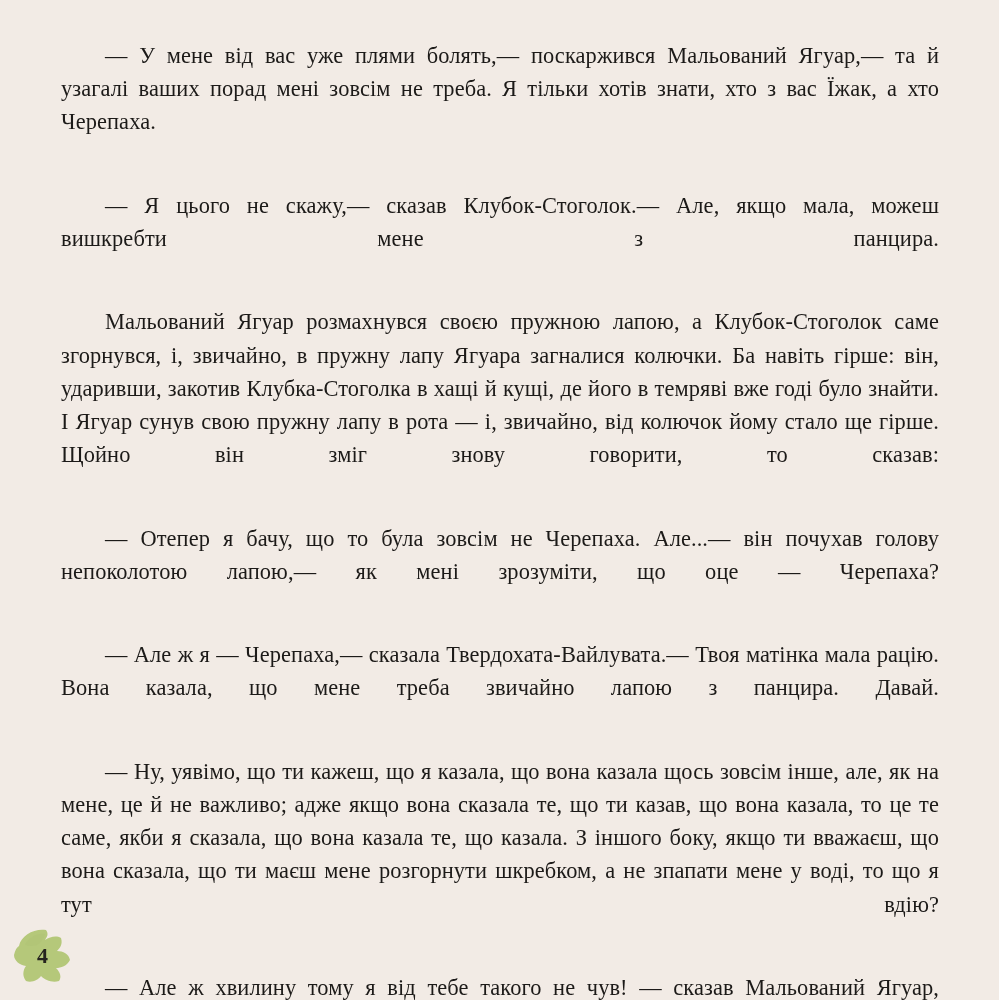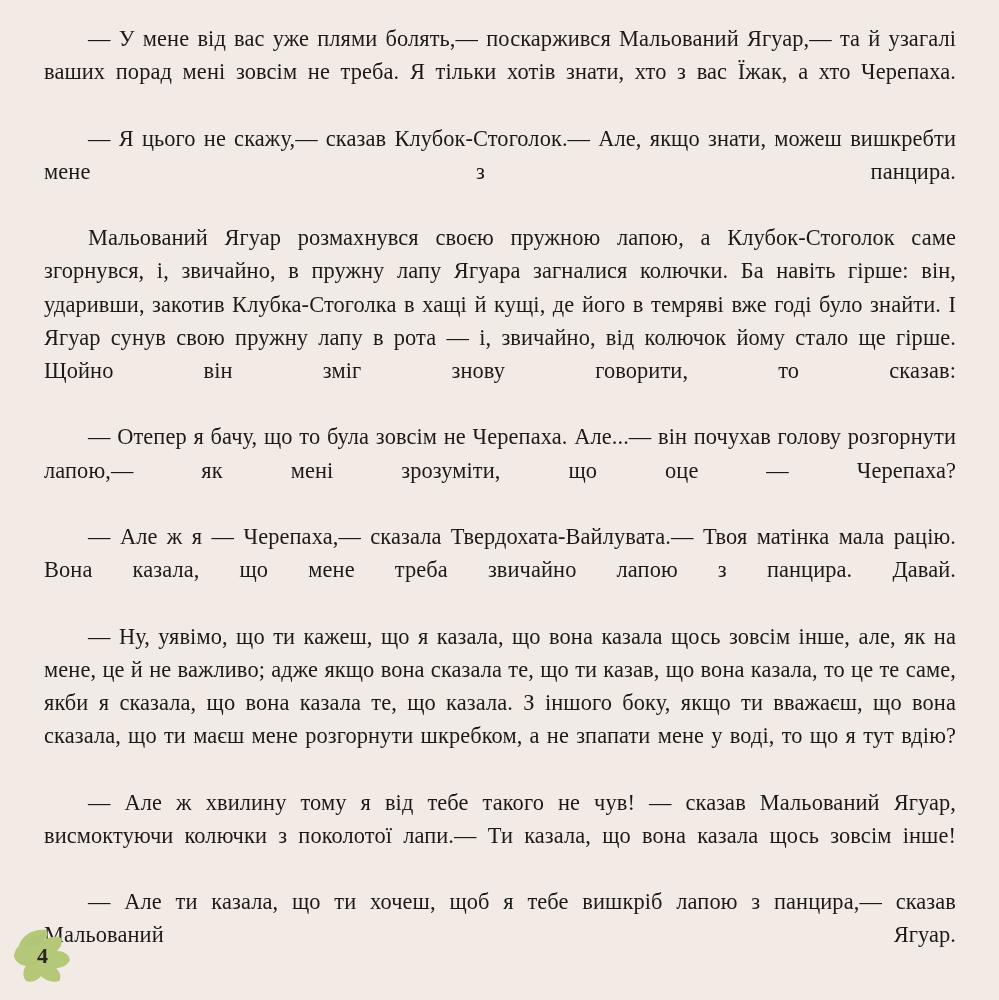--- a/index.html
+++ b/index.html
@@ -32,21 +32,21 @@
     width: 912px;
     font-size: 22.4px;
     line-height: 33.2px;
     text-align: justify;
     text-justify: inter-word;
     letter-spacing: 0.1px;
     word-spacing: 0.2px;
   }
 
   .para {
-    margin: 0;
+    margin: 17px;
     text-indent: 44px;
     text-align: justify;
   }
 
   
   .para:after {
     content: "";
     display: inline-block;
     width: 100%;
   }
@@ -80,23 +80,23 @@
     margin-top: 1px;
   }
 </style>
 </head>
 <body>
 
 <div class="page">
 
   <div class="text-column">
     <p class="para">— У мене від вас уже плями болять,— поскаржився Мальований Ягуар,— та й узагалі ваших порад мені зовсім не треба. Я тільки хотів знати, хто з вас Їжак, а хто Черепаха.</p>
-    <p class="para">— Я цього не скажу,— сказав Клубок-Стоголок.— Але, якщо знати, можеш вишкребти мене з панцира.</p>
+    <p class="para">— Я цього не скажу,— сказав Клубок-Стоголок.— Але, якщо мала, можеш вишкребти мене з панцира.</p>
     <p class="para">Мальований Ягуар розмахнувся своєю пружною лапою, а Клубок-Стоголок саме згорнувся, і, звичайно, в пружну лапу Ягуара загналися колючки. Ба навіть гірше: він, ударивши, закотив Клубка-Стоголка в хащі й кущі, де його в темряві вже годі було знайти. І Ягуар сунув свою пружну лапу в рота — і, звичайно, від колючок йому стало ще гірше. Щойно він зміг знову говорити, то сказав:</p>
-    <p class="para">— Отепер я бачу, що то була зовсім не Черепаха. Але...— він почухав голову розгорнути лапою,— як мені зрозуміти, що оце — Черепаха?</p>
+    <p class="para">— Отепер я бачу, що то була зовсім не Черепаха. Але...— він почухав голову непоколотою лапою,— як мені зрозуміти, що оце — Черепаха?</p>
     <p class="para">— Але ж я — Черепаха,— сказала Твердохата-Вайлувата.— Твоя матінка мала рацію. Вона казала, що мене треба звичайно лапою з панцира. Давай.</p>
     <p class="para">— Ну, уявімо, що ти кажеш, що я казала, що вона казала щось зовсім інше, але, як на мене, це й не важливо; адже якщо вона сказала те, що ти казав, що вона казала, то це те саме, якби я сказала, що вона казала те, що казала. З іншого боку, якщо ти вважаєш, що вона сказала, що ти маєш мене розгорнути шкребком, а не зпапати мене у воді, то що я тут вдію?</p>
     <p class="para">— Але ж хвилину тому я від тебе такого не чув! — сказав Мальований Ягуар, висмоктуючи колючки з поколотої лапи.— Ти казала, що вона казала щось зовсім інше!</p>
     <p class="para">— Але ти казала, що ти хочеш, щоб я тебе вишкріб лапою з панцира,— сказав Мальований Ягуар.</p>
 
   </div>
 
   <div class="page-number-badge">
     <svg viewBox="0 0 62 58" xmlns="http://www.w3.org/2000/svg">
       <path d="M8 20 C10 9, 24 2, 35 4 C38 8, 36 11, 34 14 C39 11, 45 9, 50 12 C52 18, 49 22, 46 25 C52 25, 58 28, 59 34 C56 40, 50 42, 45 42 C49 46, 51 51, 48 55 C41 57, 34 54, 30 50 C27 54, 21 57, 15 55 C11 50, 12 44, 15 40 C9 39, 3 35, 3 29 C4 24, 6 21, 8 20 Z" fill="#b5c87a"></path>

